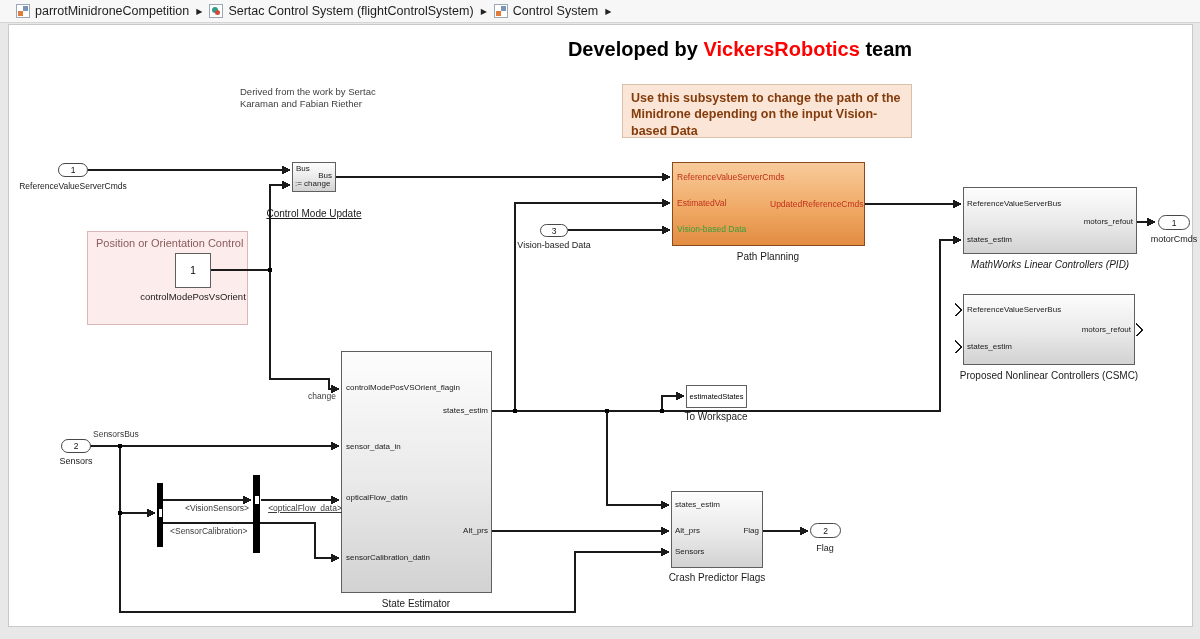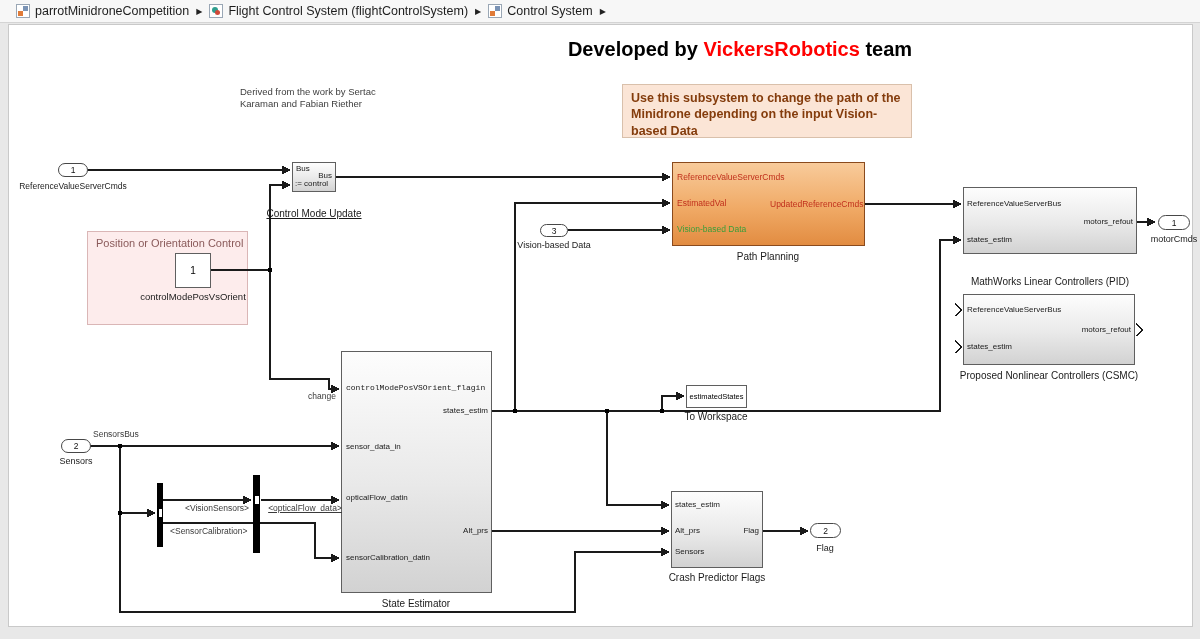--- a/index.html
+++ b/index.html
@@ -63,21 +63,21 @@
           <span class="b"></span>
         </span>
       <span>parrotMinidroneCompetition</span>
     </span>
     <span class="crumb-sep">▶</span>
     <span class="crumb">
       <span class="micon">
           <span class="c"></span>
           <span class="d"></span>
         </span>
-      <span>Flight Control System (flightControlSystem)</span>
+      <span>Sertac Control System (flightControlSystem)</span>
     </span>
     <span class="crumb-sep">▶</span>
     <span class="crumb">
       <span class="micon">
           <span class="a"></span>
           <span class="b"></span>
         </span>
       <span>Control System</span>
     </span>
     <span class="crumb-sep">▶</span>
@@ -137,48 +137,48 @@
         <circle cx="120" cy="446" r="2.4"></circle>
       <circle cx="120" cy="513" r="2.4"></circle>
         <circle cx="515" cy="411" r="2.4"></circle>
       <circle cx="607" cy="411" r="2.4"></circle>
         <circle cx="662" cy="411" r="2.4"></circle>
     </g>
   </svg>
 
   <div class="block" style="left:292px;top:162px;width:44px;height:30px;"></div>
   <div class="t pname" style="left:296px;top:164px;">Bus</div>
-  <div class="t pname" style="left:295px;top:179px;">:= control</div>
+  <div class="t pname" style="left:295px;top:179px;">:= change</div>
   <div class="t pname right" style="left:308px;top:171px;width:24px;">Bus</div>
   <div class="t blockname" style="left:244px;top:208px;width:140px;text-decoration:underline;">Control Mode Update</div>
 
   <div class="block flat" style="left:175px;top:253px;width:36px;height:35px;display:flex;align-items:center;justify-content:center;font-size:10px;">1</div>
   <div class="t blockname" style="left:123px;top:291px;width:140px;font-size:9.5px;">controlModePosVsOrient</div>
 
   <div class="block orange" style="left:672px;top:162px;width:193px;height:84px;"></div>
   <div class="t pname85 red" style="left:677px;top:172px;">ReferenceValueServerCmds</div>
   <div class="t pname85 red" style="left:677px;top:198px;">EstimatedVal</div>
   <div class="t pname85 green" style="left:677px;top:224px;">Vision-based Data</div>
   <div class="t pname85 red right" style="left:770px;top:199px;width:90px;">UpdatedReferenceCmds</div>
   <div class="t blockname" style="left:698px;top:251px;width:140px;">Path Planning</div>
 
   <div class="block" style="left:963px;top:187px;width:174px;height:67px;"></div>
   <div class="t pname" style="left:967px;top:199px;">ReferenceValueServerBus</div>
   <div class="t pname" style="left:967px;top:235px;">states_estim</div>
   <div class="t pname right" style="left:1040px;top:217px;width:93px;">motors_refout</div>
-  <div class="t blockname" style="left:960px;top:276px;width:180px;">MathWorks Linear Controllers (PID)</div>
+  <div class="t blockname" style="left:960px;top:259px;width:180px;font-style:italic;">MathWorks Linear Controllers (PID)</div>
 
   <div class="block" style="left:963px;top:294px;width:172px;height:71px;"></div>
   <div class="t pname" style="left:967px;top:305px;">ReferenceValueServerBus</div>
   <div class="t pname" style="left:967px;top:342px;">states_estim</div>
   <div class="t pname right" style="left:1038px;top:325px;width:93px;">motors_refout</div>
   <div class="t blockname" style="left:949px;top:370px;width:200px;">Proposed Nonlinear Controllers (CSMC)</div>
 
   <div class="block" style="left:341px;top:351px;width:151px;height:242px;"></div>
-  <div class="t pname" style="left:346px;top:383px;font-family:Liberation Mono, monospace;">controlModePosVSOrient_flagin</div>
+  <div class="t pname" style="left:346px;top:383px;">controlModePosVSOrient_flagin</div>
   <div class="t pname right" style="left:400px;top:406px;width:88px;">states_estim</div>
   <div class="t pname" style="left:346px;top:442px;">sensor_data_in</div>
   <div class="t pname" style="left:346px;top:493px;">opticalFlow_datin</div>
   <div class="t pname right" style="left:428px;top:526px;width:60px;">Alt_prs</div>
   <div class="t pname" style="left:346px;top:553px;">sensorCalibration_datin</div>
   <div class="t blockname" style="left:346px;top:598px;width:140px;">State Estimator</div>
 
   <div class="block" style="left:671px;top:491px;width:92px;height:77px;"></div>
   <div class="t pname" style="left:675px;top:500px;">states_estim</div>
   <div class="t pname" style="left:675px;top:526px;">Alt_prs</div>

